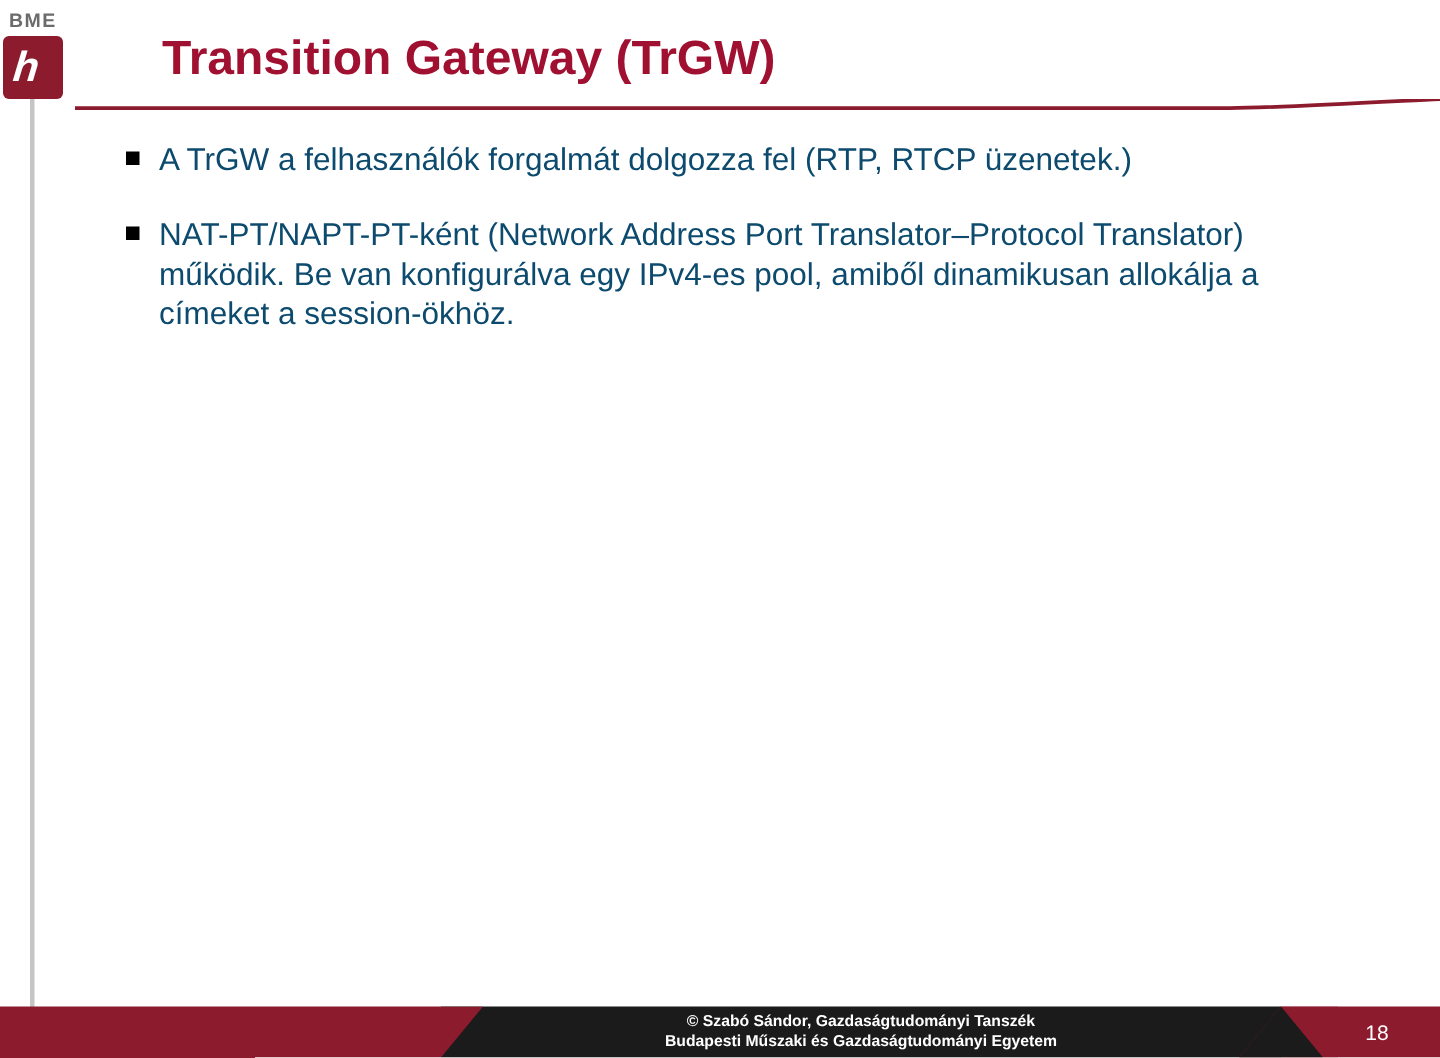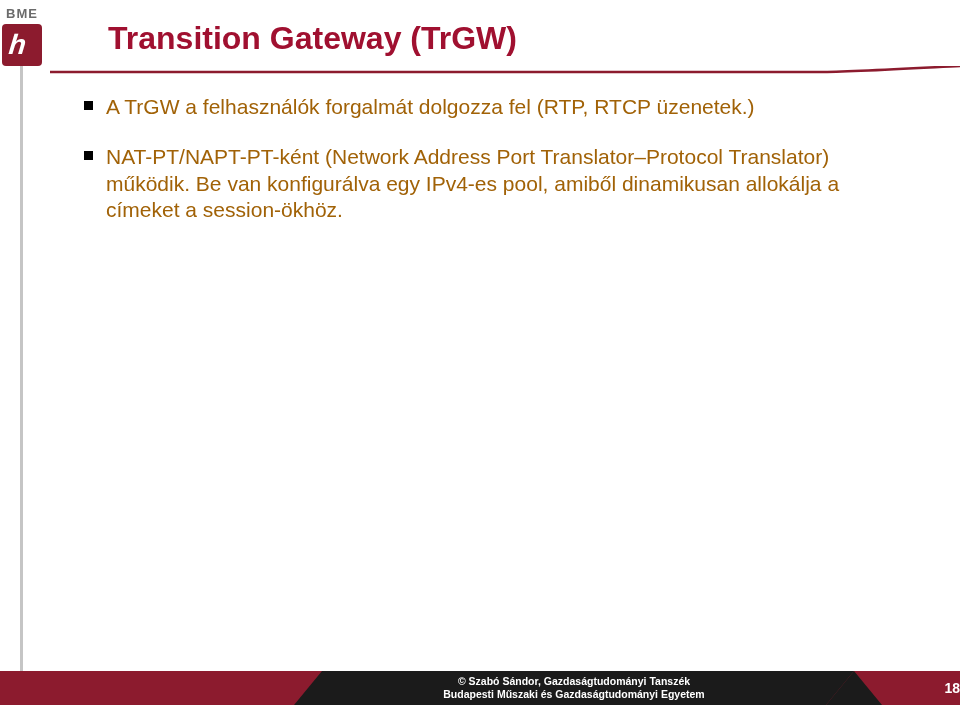--- a/index.html
+++ b/index.html
@@ -82,21 +82,21 @@
     top: 0;
   }
 
   
   .content {
     position: absolute;
     left: 78px;
     top: 94px;
     right: 60px;
     font-size: 21px;
-    color: #a16207;
+    color: #0c4a6e;
   }
   .bullet {
     position: relative;
     padding-left: 28px;
     margin-bottom: 24px;
     line-height: 1.25;
   }
   .bullet::before {
     content: "";
     position: absolute;
@@ -146,24 +146,24 @@
   }
   .footer-right {
     position: absolute;
     right: 0;
     bottom: 0;
     width: 106px;
     height: 34px;
     background: #8c1b2e;
     color: #ffffff;
     font-size: 14px;
-    font-weight: bold;
+    font-weight: normal;
     display: flex;
     align-items: center;
-    justify-content: flex-end;
+    justify-content: center;
     box-sizing: border-box;
     padding-left: 22px;
   }
   .footer-left-wedge {
     position: absolute;
     left: 294px;
     bottom: 0;
   }
   .footer-right-wedge {
     position: absolute;

